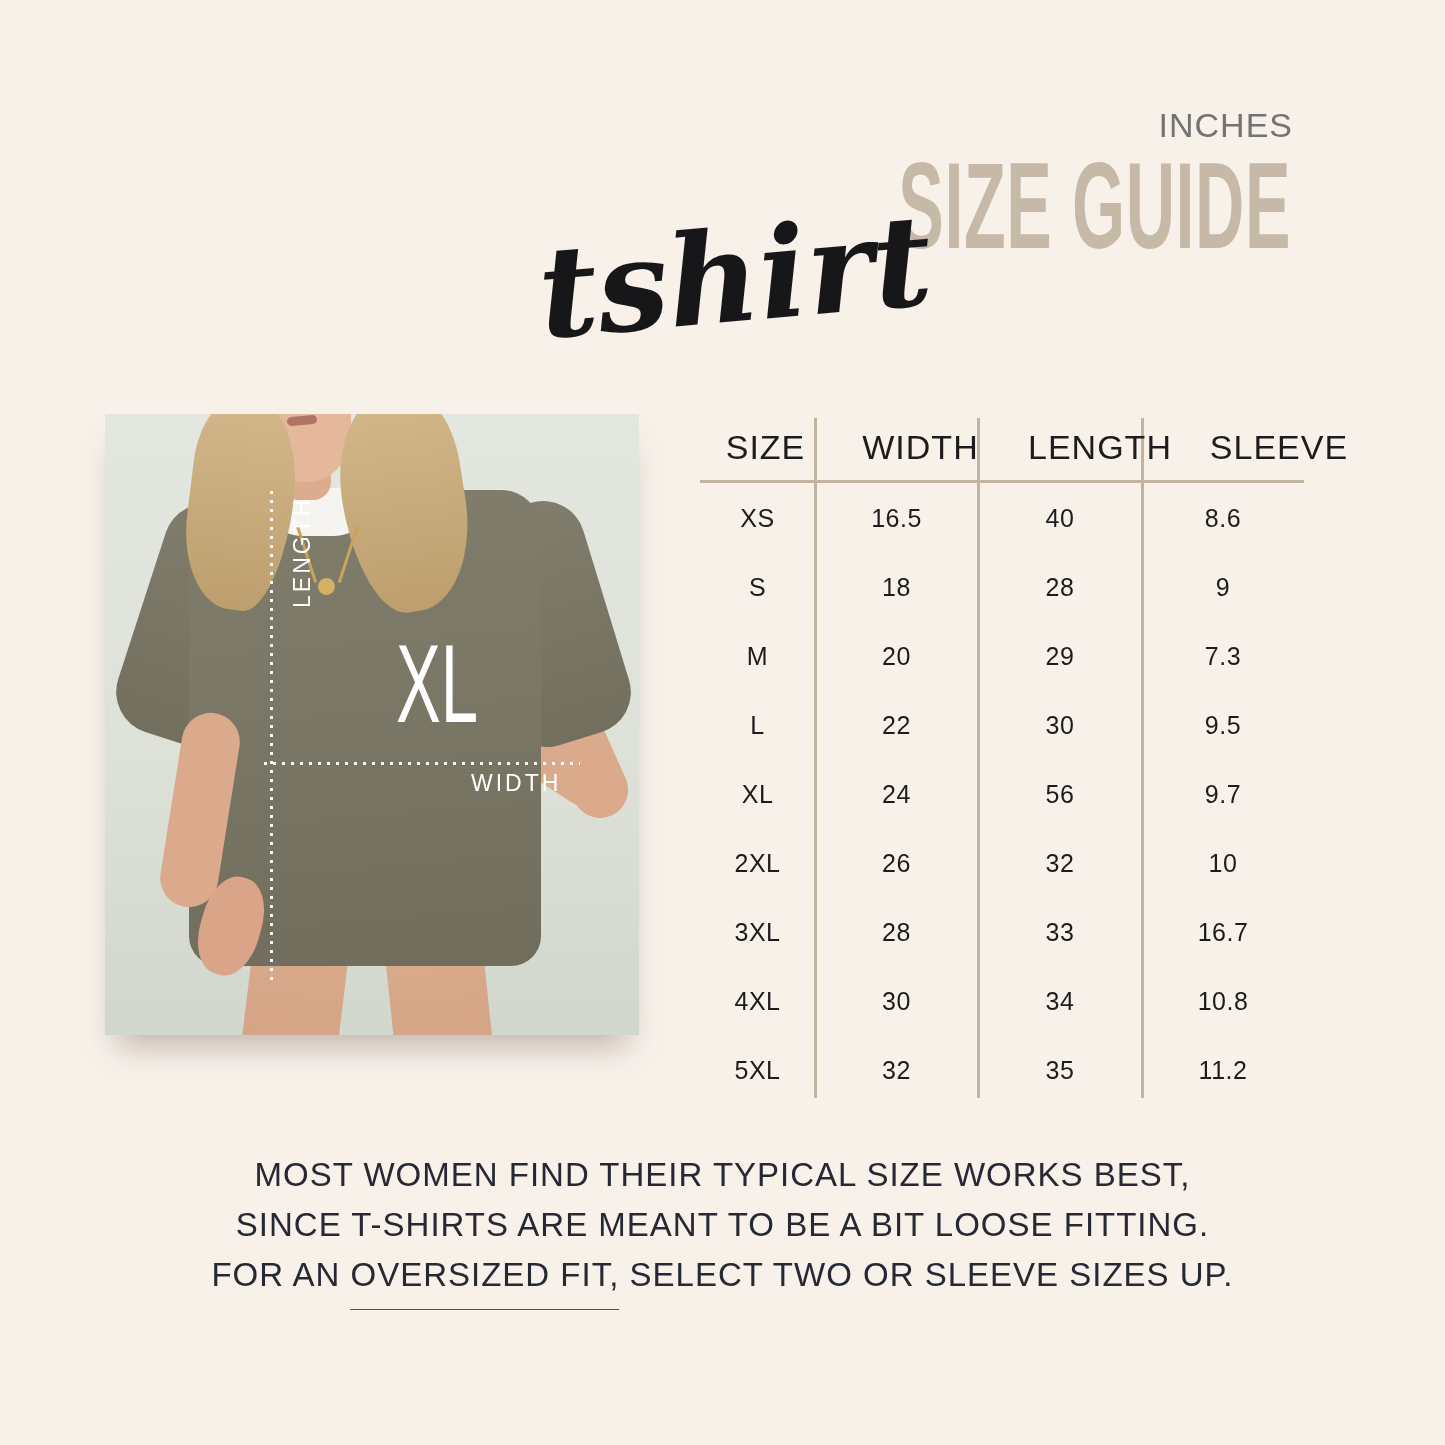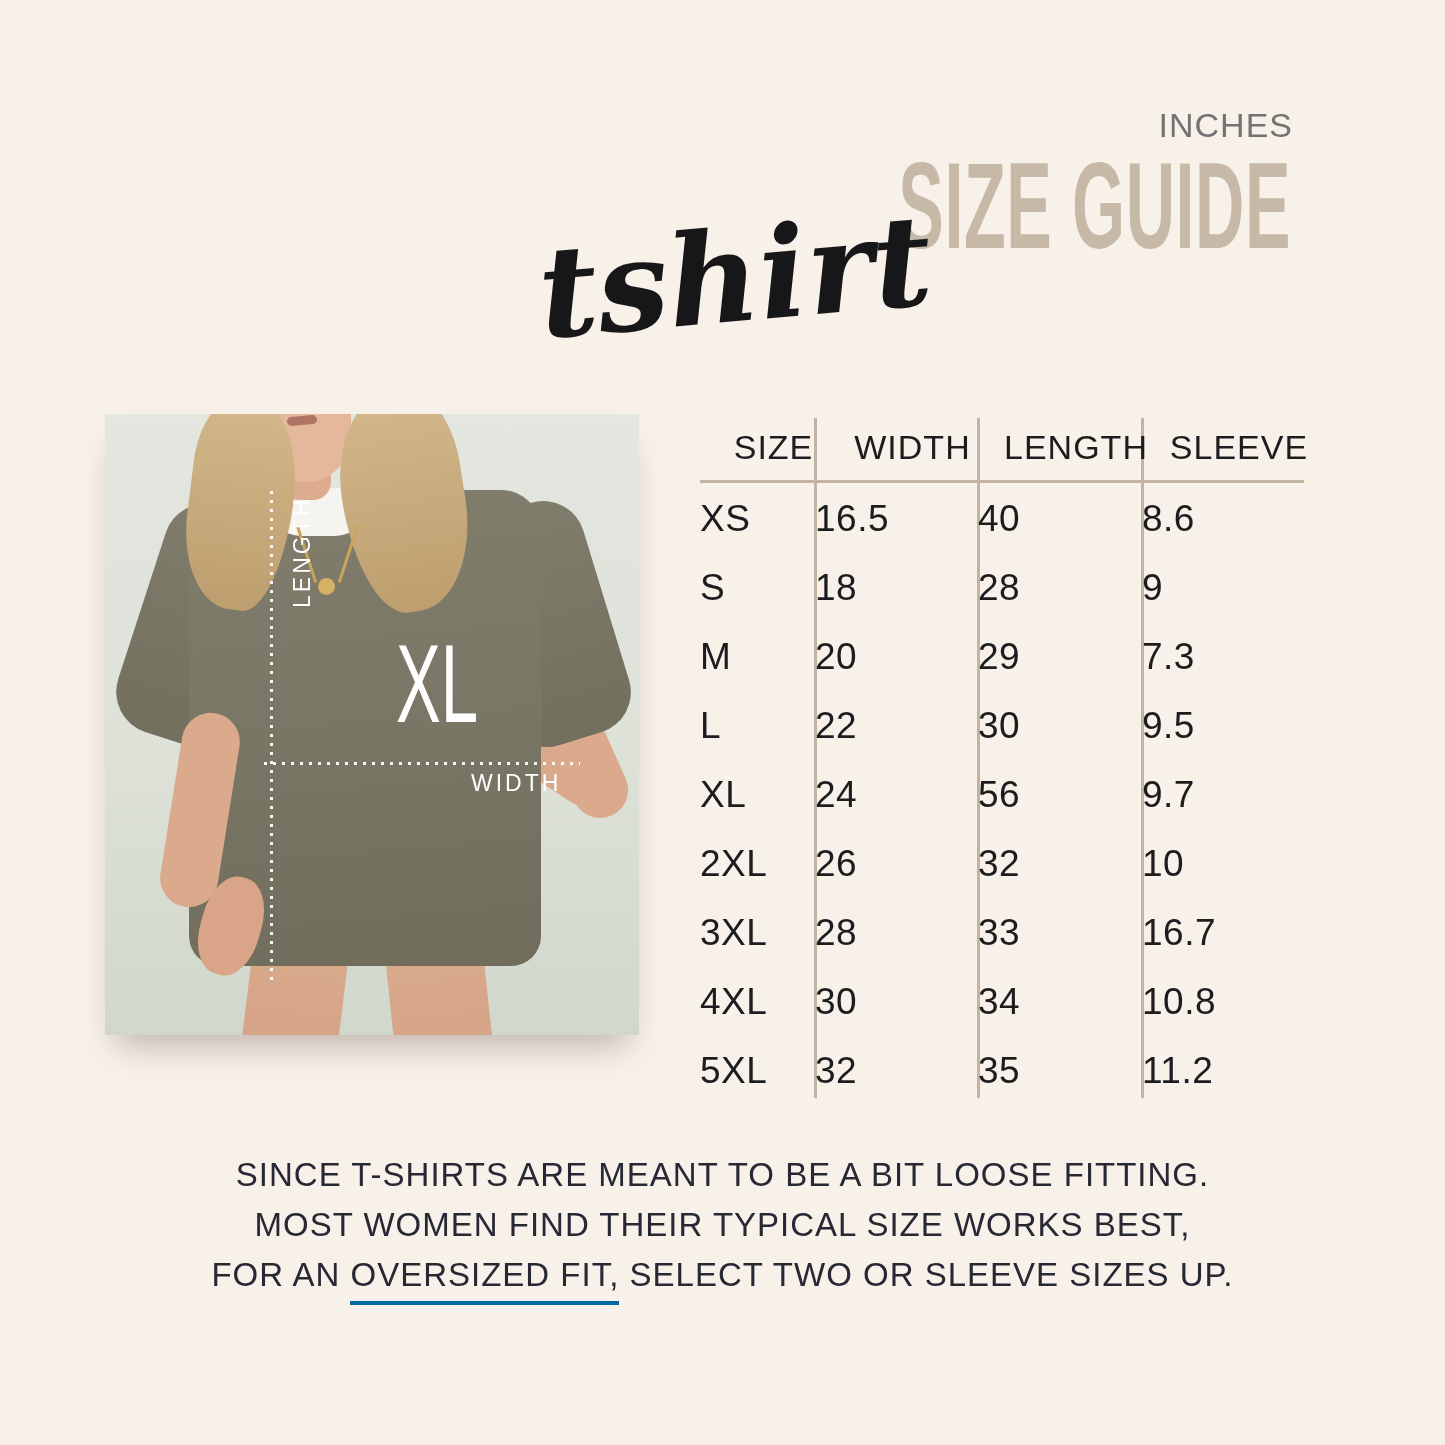--- a/index.html
+++ b/index.html
@@ -53,34 +53,34 @@
   .width-label{left:366px;top:356px;color:#fff;font-size:23px;letter-spacing:3px;z-index:11;}
   .xl-badge{left:252px;top:226px;width:160px;height:88px;display:flex;align-items:center;justify-content:center;
             color:#fff;font-size:112px;font-weight:500;line-height:1;z-index:11;
             transform:scaleX(0.6);transform-origin:center;}
   .caption{position:absolute;left:85px;top:1062px;width:574px;text-align:center;font-size:37px;
            color:#1e1e22;white-space:nowrap;}
   .caption span{display:inline-block;transform:scaleX(0.84);transform-origin:center;letter-spacing:0.5px;}
 
   
   .size-table{position:absolute;left:700px;top:418px;width:604px;height:680px;}
-  .thead{position:absolute;left:16px;top:0;width:604px;height:58px;display:grid;
-         grid-template-columns:115px 163px 164px 162px;align-items:center;}
+  .thead{position:absolute;left:8px;top:0;width:604px;height:58px;display:grid;
+         grid-template-columns:115px 163px 164px 162px;align-items:center;gap:16px;}
   .thead div{text-align:center;font-size:34px;letter-spacing:1px;color:#1c1c1f;}
   .hrule{position:absolute;left:0;top:62px;width:604px;height:3px;background:#c2b4a0;}
   .vline{position:absolute;top:0;width:3px;height:680px;background:#c2b4a0;}
   .v1{left:114px;} .v2{left:277px;} .v3{left:441px;}
   .tbody{position:absolute;left:0;top:66px;width:604px;}
   .trow{display:grid;grid-template-columns:115px 163px 164px 162px;height:69px;align-items:center;}
-  .trow div{font-size:37px;color:#1c1c1f;letter-spacing:0.5px;}
+  .trow div{text-align:center;font-size:25px;color:#1c1c1f;letter-spacing:0.5px;}
 
   
   .footnote{position:absolute;left:0;top:1150px;width:100%;text-align:center;
             font-size:33px;line-height:50px;letter-spacing:1px;color:#262833;}
-  .footnote .u{border-bottom:4px solid #0369a1;padding-bottom:8px;}
+  .footnote .u{border-bottom:1px solid #0369a1;padding-bottom:16px;}
 </style>
 </head>
 <body>
 
 <div class="canvas">
 
   <div class="inches">INCHES</div>
 
   <div class="title">
     <span>SIZE GUIDE</span>
@@ -177,18 +177,18 @@
         <div class="trow">
           <div>5XL</div>
           <div>32</div>
           <div>35</div>
           <div>11.2</div>
         </div>
       </div>
   </div>
 
   <div class="footnote">
+    <div>MOST WOMEN FIND THEIR TYPICAL SIZE WORKS BEST,</div>
     <div>SINCE T-SHIRTS ARE MEANT TO BE A BIT LOOSE FITTING.</div>
-    <div>MOST WOMEN FIND THEIR TYPICAL SIZE WORKS BEST,</div>
     <div><span>FOR AN </span><span class="u">OVERSIZED FIT,</span><span> SELECT TWO OR SLEEVE SIZES UP.</span></div>
   </div>
 
 </div>
 
 </body></html>

